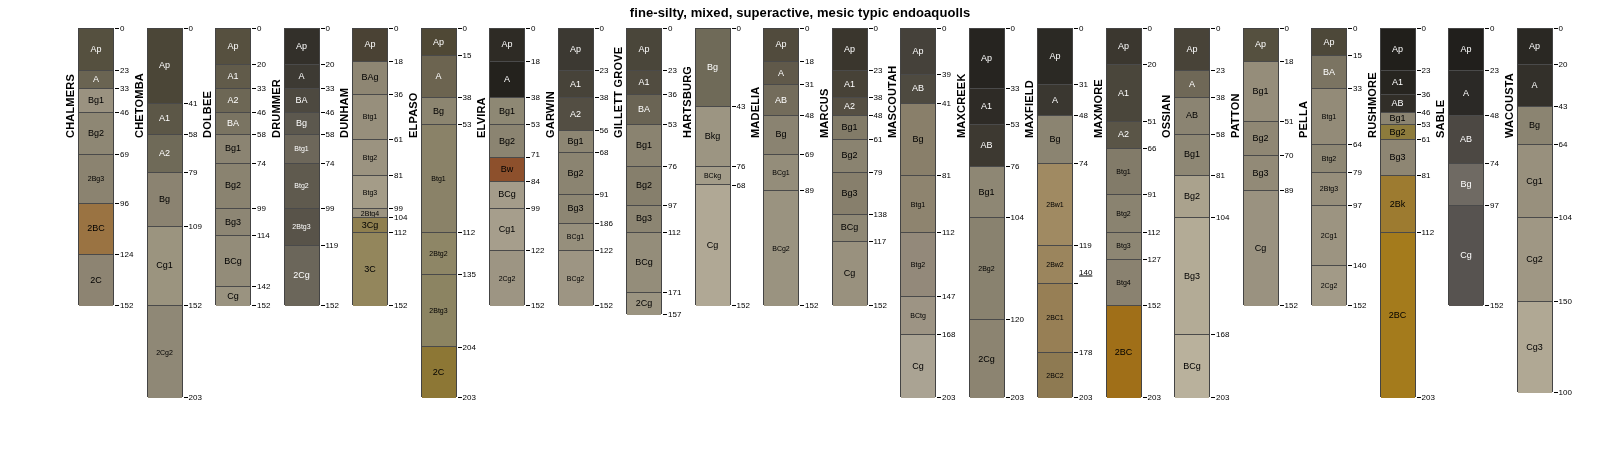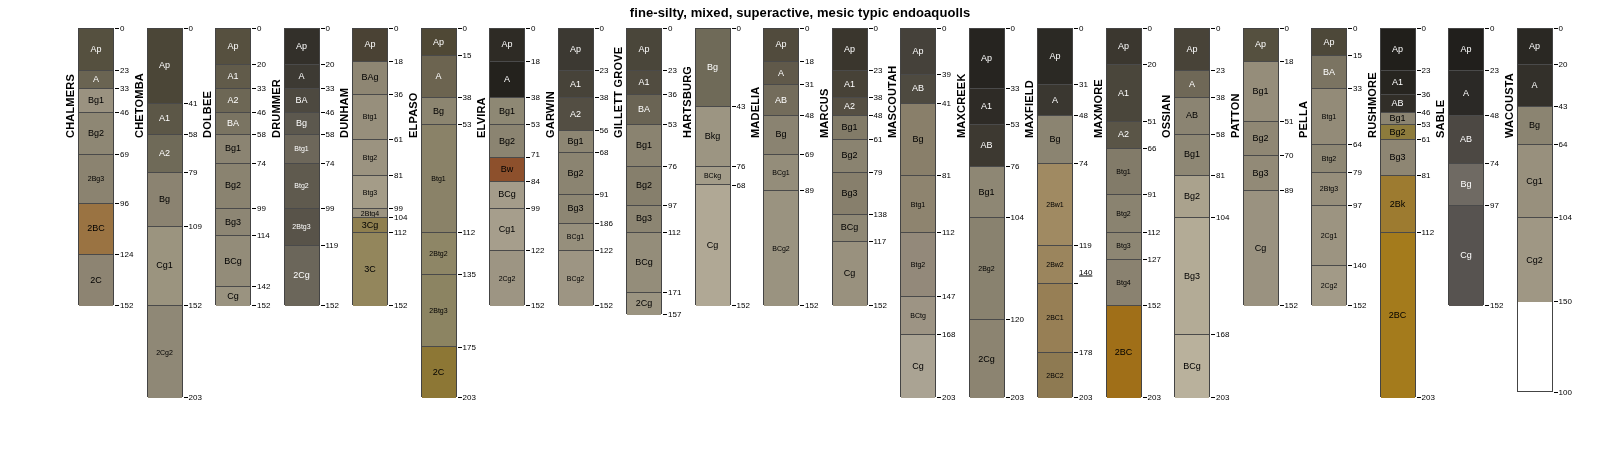--- a/index.html
+++ b/index.html
@@ -339,21 +339,21 @@
       <div class="tlab" style="top: 27.3px;">15</div>
       <div class="tick" style="top: 69.16px;"></div>
       <div class="tlab" style="top: 69.16px;">38</div>
       <div class="tick" style="top: 96.46px;"></div>
       <div class="tlab" style="top: 96.46px;">53</div>
       <div class="tick" style="top: 203.84px;"></div>
       <div class="tlab" style="top: 203.84px;">112</div>
       <div class="tick" style="top: 245.7px;"></div>
       <div class="tlab" style="top: 245.7px;">135</div>
       <div class="tick" style="top: 318.5px;"></div>
-      <div class="tlab" style="top: 318.5px;">175</div>
+      <div class="tlab" style="top: 318.5px;">204</div>
       <div class="tick" style="top: 369.46px;"></div>
       <div class="tlab" style="top: 369.46px;">203</div>
     </div>
     <div class="pname" style="left: 475px; top: 8px; height: 110px;">ELVIRA</div>
     <div class="col" style="left: 489px; top: 8px; height: 276.64px;">
       <div class="hz" style="height: 32.76px; background: rgb(46, 43, 37);">
         <span class="hlab light">Ap</span>
       </div>
       <div class="hz" style="height: 36.4px; background: rgb(36, 34, 29);">
         <span class="hlab light">A</span>
@@ -975,20 +975,23 @@
       </div>
       <div class="hz" style="height: 38.22px; background: rgb(139, 132, 113);">
         <span class="hlab">Bg</span>
       </div>
       <div class="hz" style="height: 72.8px; background: rgb(152, 144, 125);">
         <span class="hlab">Cg1</span>
       </div>
       <div class="hz" style="height: 83.72px; background: rgb(159, 151, 132);">
         <span class="hlab">Cg2</span>
       </div>
+      <div class="hz" style="height: 91px; background: rgb(176, 168, 148);">
+        <span class="hlab">Cg3</span>
+      </div>
     </div>
     <div class="axis" style="left: 1553.5px; top: 8px; height: 364px;">
       <div class="tick" style="top: 0px;"></div>
       <div class="tlab" style="top: 0px;">0</div>
       <div class="tick" style="top: 36.4px;"></div>
       <div class="tlab" style="top: 36.4px;">20</div>
       <div class="tick" style="top: 78.26px;"></div>
       <div class="tlab" style="top: 78.26px;">43</div>
       <div class="tick" style="top: 116.48px;"></div>
       <div class="tlab" style="top: 116.48px;">64</div>

